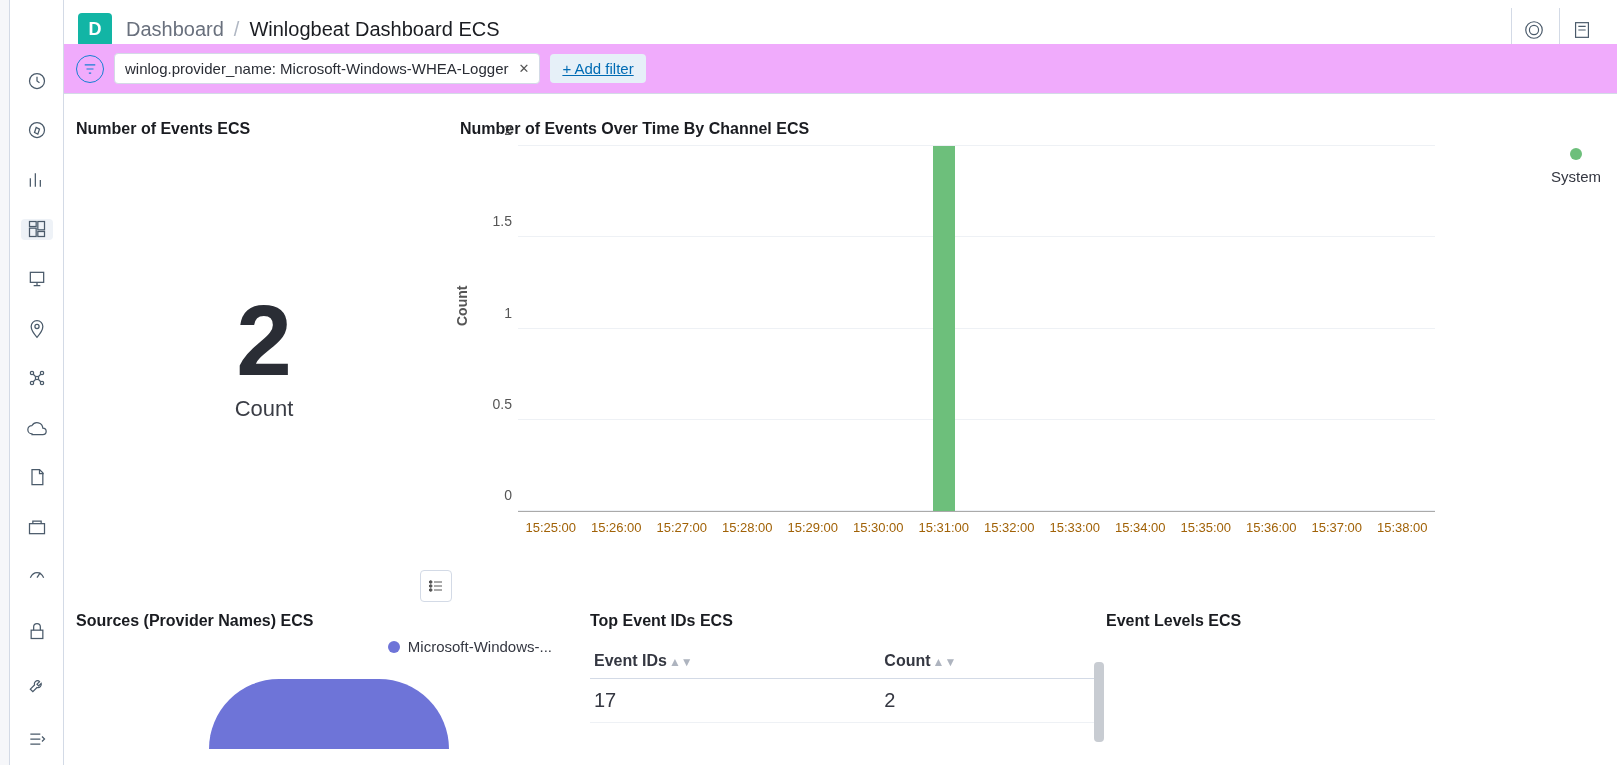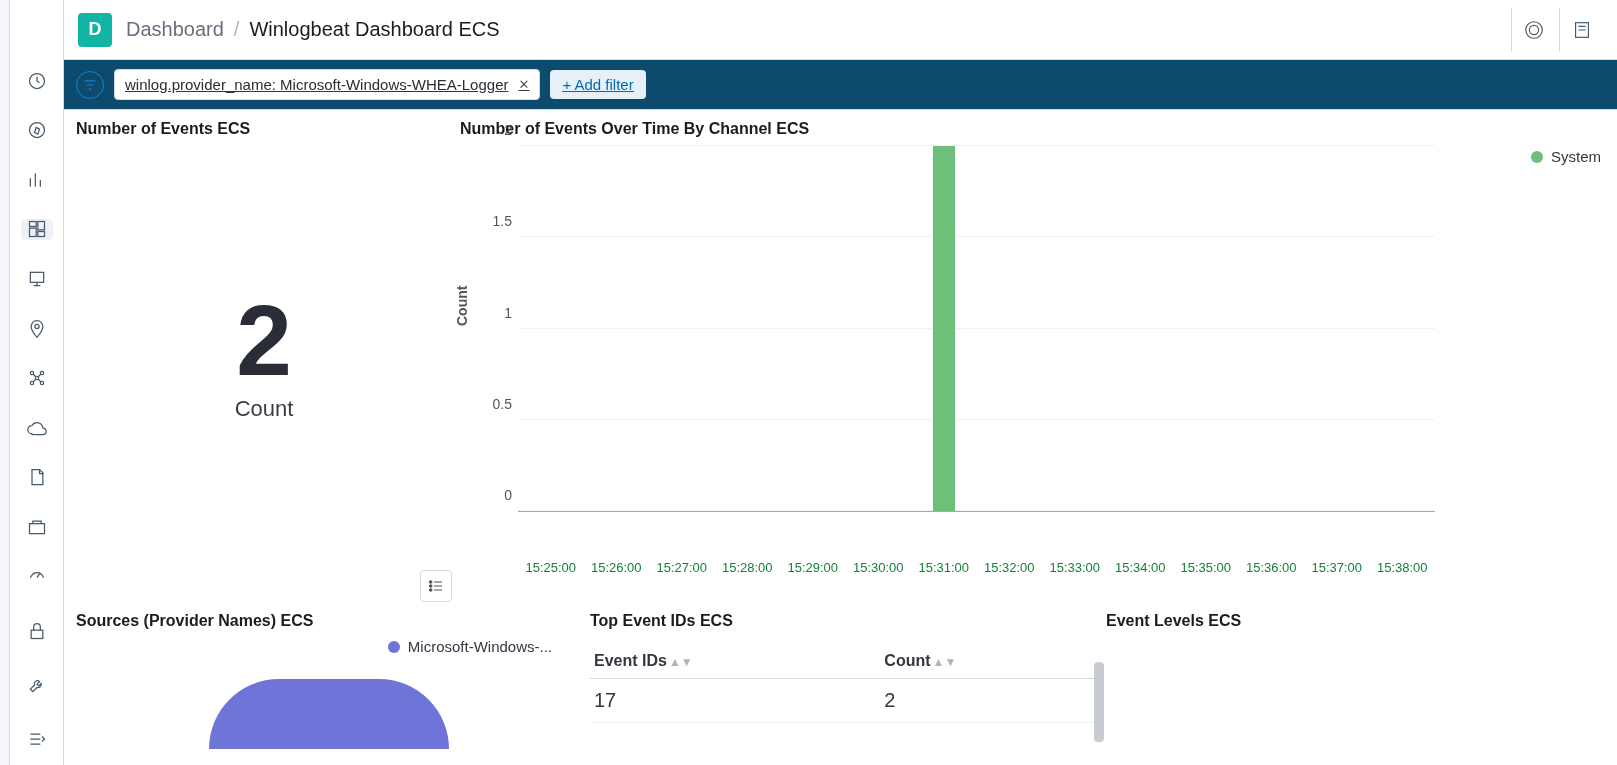--- a/index.html
+++ b/index.html
@@ -53,23 +53,23 @@
   .logo-badge{width:34px;height:34px;background:#12b5a5;color:#fff;border-radius:4px;display:flex;align-items:center;justify-content:center;font-weight:700;font-size:18px;}
   .breadcrumb{display:flex;align-items:center;gap:10px;font-size:20px;}
   .breadcrumb .crumb{color:var(--text-sub);cursor:pointer;}
   .breadcrumb .sep{color:#b0b7c3;}
   .breadcrumb .current{color:#1a1c21;font-weight:500;}
   .header-right{margin-left:auto;display:flex;align-items:center;gap:4px;}
   .hdr-btn{width:44px;height:44px;border-left:1px solid var(--border);display:flex;align-items:center;justify-content:center;cursor:pointer;}
   .hdr-btn svg{width:22px;height:22px;stroke:#4a5a6a;fill:none;stroke-width:1.3;}
   
   .filter-bar{
-    position:absolute;left:64px;top:60px;right:0;height:50px;
-    background:#0c4a6e;border-bottom:1px solid var(--border);
-    display:flex;align-items:center;padding:0 12px;gap:10px;text-decoration:underline;
+    position:absolute;left:64px;top:44px;right:0;height:50px;
+    background:#f0abfc;border-bottom:1px solid var(--border);
+    display:flex;align-items:center;padding:0 12px;gap:10px;
   }
   .filter-circle{
     width:28px;height:28px;border:1px solid #1481d1;border-radius:50%;
     display:flex;align-items:center;justify-content:center;cursor:pointer;
   }
   .filter-circle svg{width:14px;height:14px;stroke:#1481d1;fill:none;stroke-width:2;}
   .filter-pill{
     background:#fff;border:1px solid var(--border);border-radius:4px;
     padding:6px 10px;display:flex;align-items:center;gap:10px;font-size:15px;color:#2a2d35;
   }
@@ -98,23 +98,23 @@
   .metric-legend-btn svg{width:16px;height:14px;stroke:#555;fill:none;stroke-width:1.5;}
 
   .panel-chart{flex:1;padding:0 4px;position:relative;}
   .chart-area{position:relative;height:400px;margin-top:4px;}
   .y-label{position:absolute;left:-6px;top:50%;transform:rotate(-90deg) translateX(20px);transform-origin:left top;font-size:14px;color:#555;font-weight:600;}
   .plot{position:absolute;left:58px;top:0;right:170px;bottom:34px;border-bottom:1px solid #aaa;}
   .gridline{position:absolute;left:0;right:0;border-top:1px solid #eef1f5;}
   .ytick{position:absolute;left:-40px;width:34px;text-align:right;font-size:14px;color:#555;transform:translateY(-50%);}
   .bar{position:absolute;bottom:0;background:var(--green);width:22px;}
   .x-ticks{position:absolute;left:58px;right:170px;bottom:0;height:30px;}
-  .xtick{position:absolute;top:4px;transform:translateX(-50%);font-size:13px;color:#15803d;white-space:nowrap;margin-top:40px;}
+  .xtick{position:absolute;top:4px;transform:translateX(-50%);font-size:13px;color:#a16207;white-space:nowrap;}
   .x-label{text-align:center;font-weight:600;color:#333;margin-top:2px;font-size:15px;}
-  .legend{position:absolute;right:8px;top:28px;display:flex;align-items:center;gap:8px;font-size:15px;}
+  .legend{position:absolute;right:8px;top:28px;display:flex;align-items:center;gap:8px;font-size:15px;flex-direction:column;}
   .legend .swatch{width:12px;height:12px;border-radius:50%;background:var(--green);}
   
   .row2{display:flex;margin-top:12px;}
   .panel-sources{width:514px;padding:0 4px;}
   .sources-legend{display:flex;align-items:center;gap:8px;font-size:15px;margin-top:4px;justify-content:flex-end;padding-right:30px;}
   .sources-legend .swatch{width:12px;height:12px;border-radius:50%;background:var(--purple);}
   .pie-top{width:240px;height:70px;margin:24px auto 0 auto;border-radius:120px 120px 0 0;background:var(--purple);}
   .panel-ids{width:516px;padding:0 4px;position:relative;}
   .panel-levels{flex:1;padding:0 4px;position:relative;}
   table.tbl{width:100%;border-collapse:collapse;margin-top:14px;}

